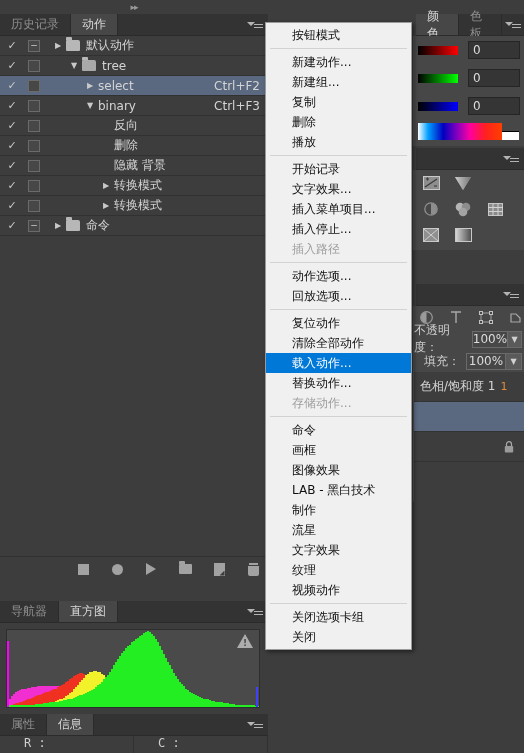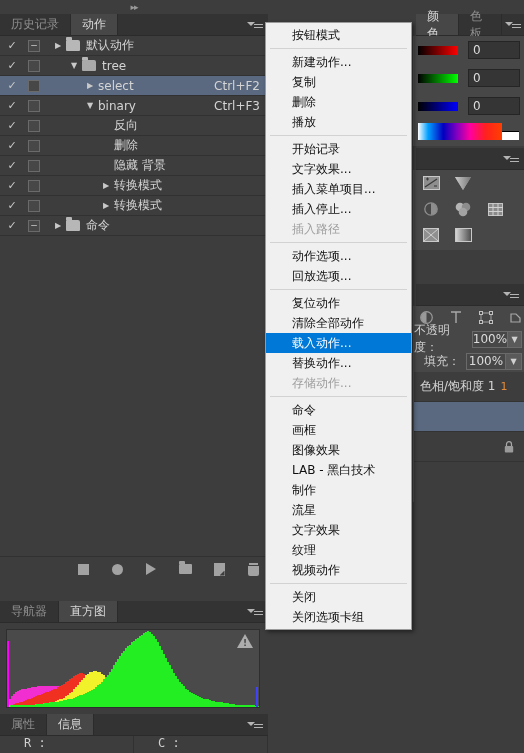--- a/index.html
+++ b/index.html
@@ -1414,20 +1414,21 @@
   <div id="info-body">
     <div class="info-cell">R :</div>
     <div class="info-cell">C :</div>
   </div>
 </div>
 
 <div id="ctx-menu">
     <div class="mi">按钮模式</div>
     <div class="msep"></div>
     <div class="mi">新建动作...</div>
+    <div class="mi">新建组...</div>
     <div class="mi">复制</div>
     <div class="mi">删除</div>
     <div class="mi">播放</div>
     <div class="msep"></div>
     <div class="mi">开始记录</div>
     <div class="mi">文字效果...</div>
     <div class="mi">插入菜单项目...</div>
     <div class="mi">插入停止...</div>
     <div class="mi dis">插入路径</div>
     <div class="msep"></div>
@@ -1443,15 +1444,15 @@
     <div class="mi">命令</div>
     <div class="mi">画框</div>
     <div class="mi">图像效果</div>
     <div class="mi">LAB - 黑白技术</div>
     <div class="mi">制作</div>
     <div class="mi">流星</div>
     <div class="mi">文字效果</div>
     <div class="mi">纹理</div>
     <div class="mi">视频动作</div>
     <div class="msep"></div>
+    <div class="mi">关闭选项卡组</div>
     <div class="mi">关闭</div>
-    <div class="mi">关闭选项卡组</div>
   </div>
 
 </body></html>

